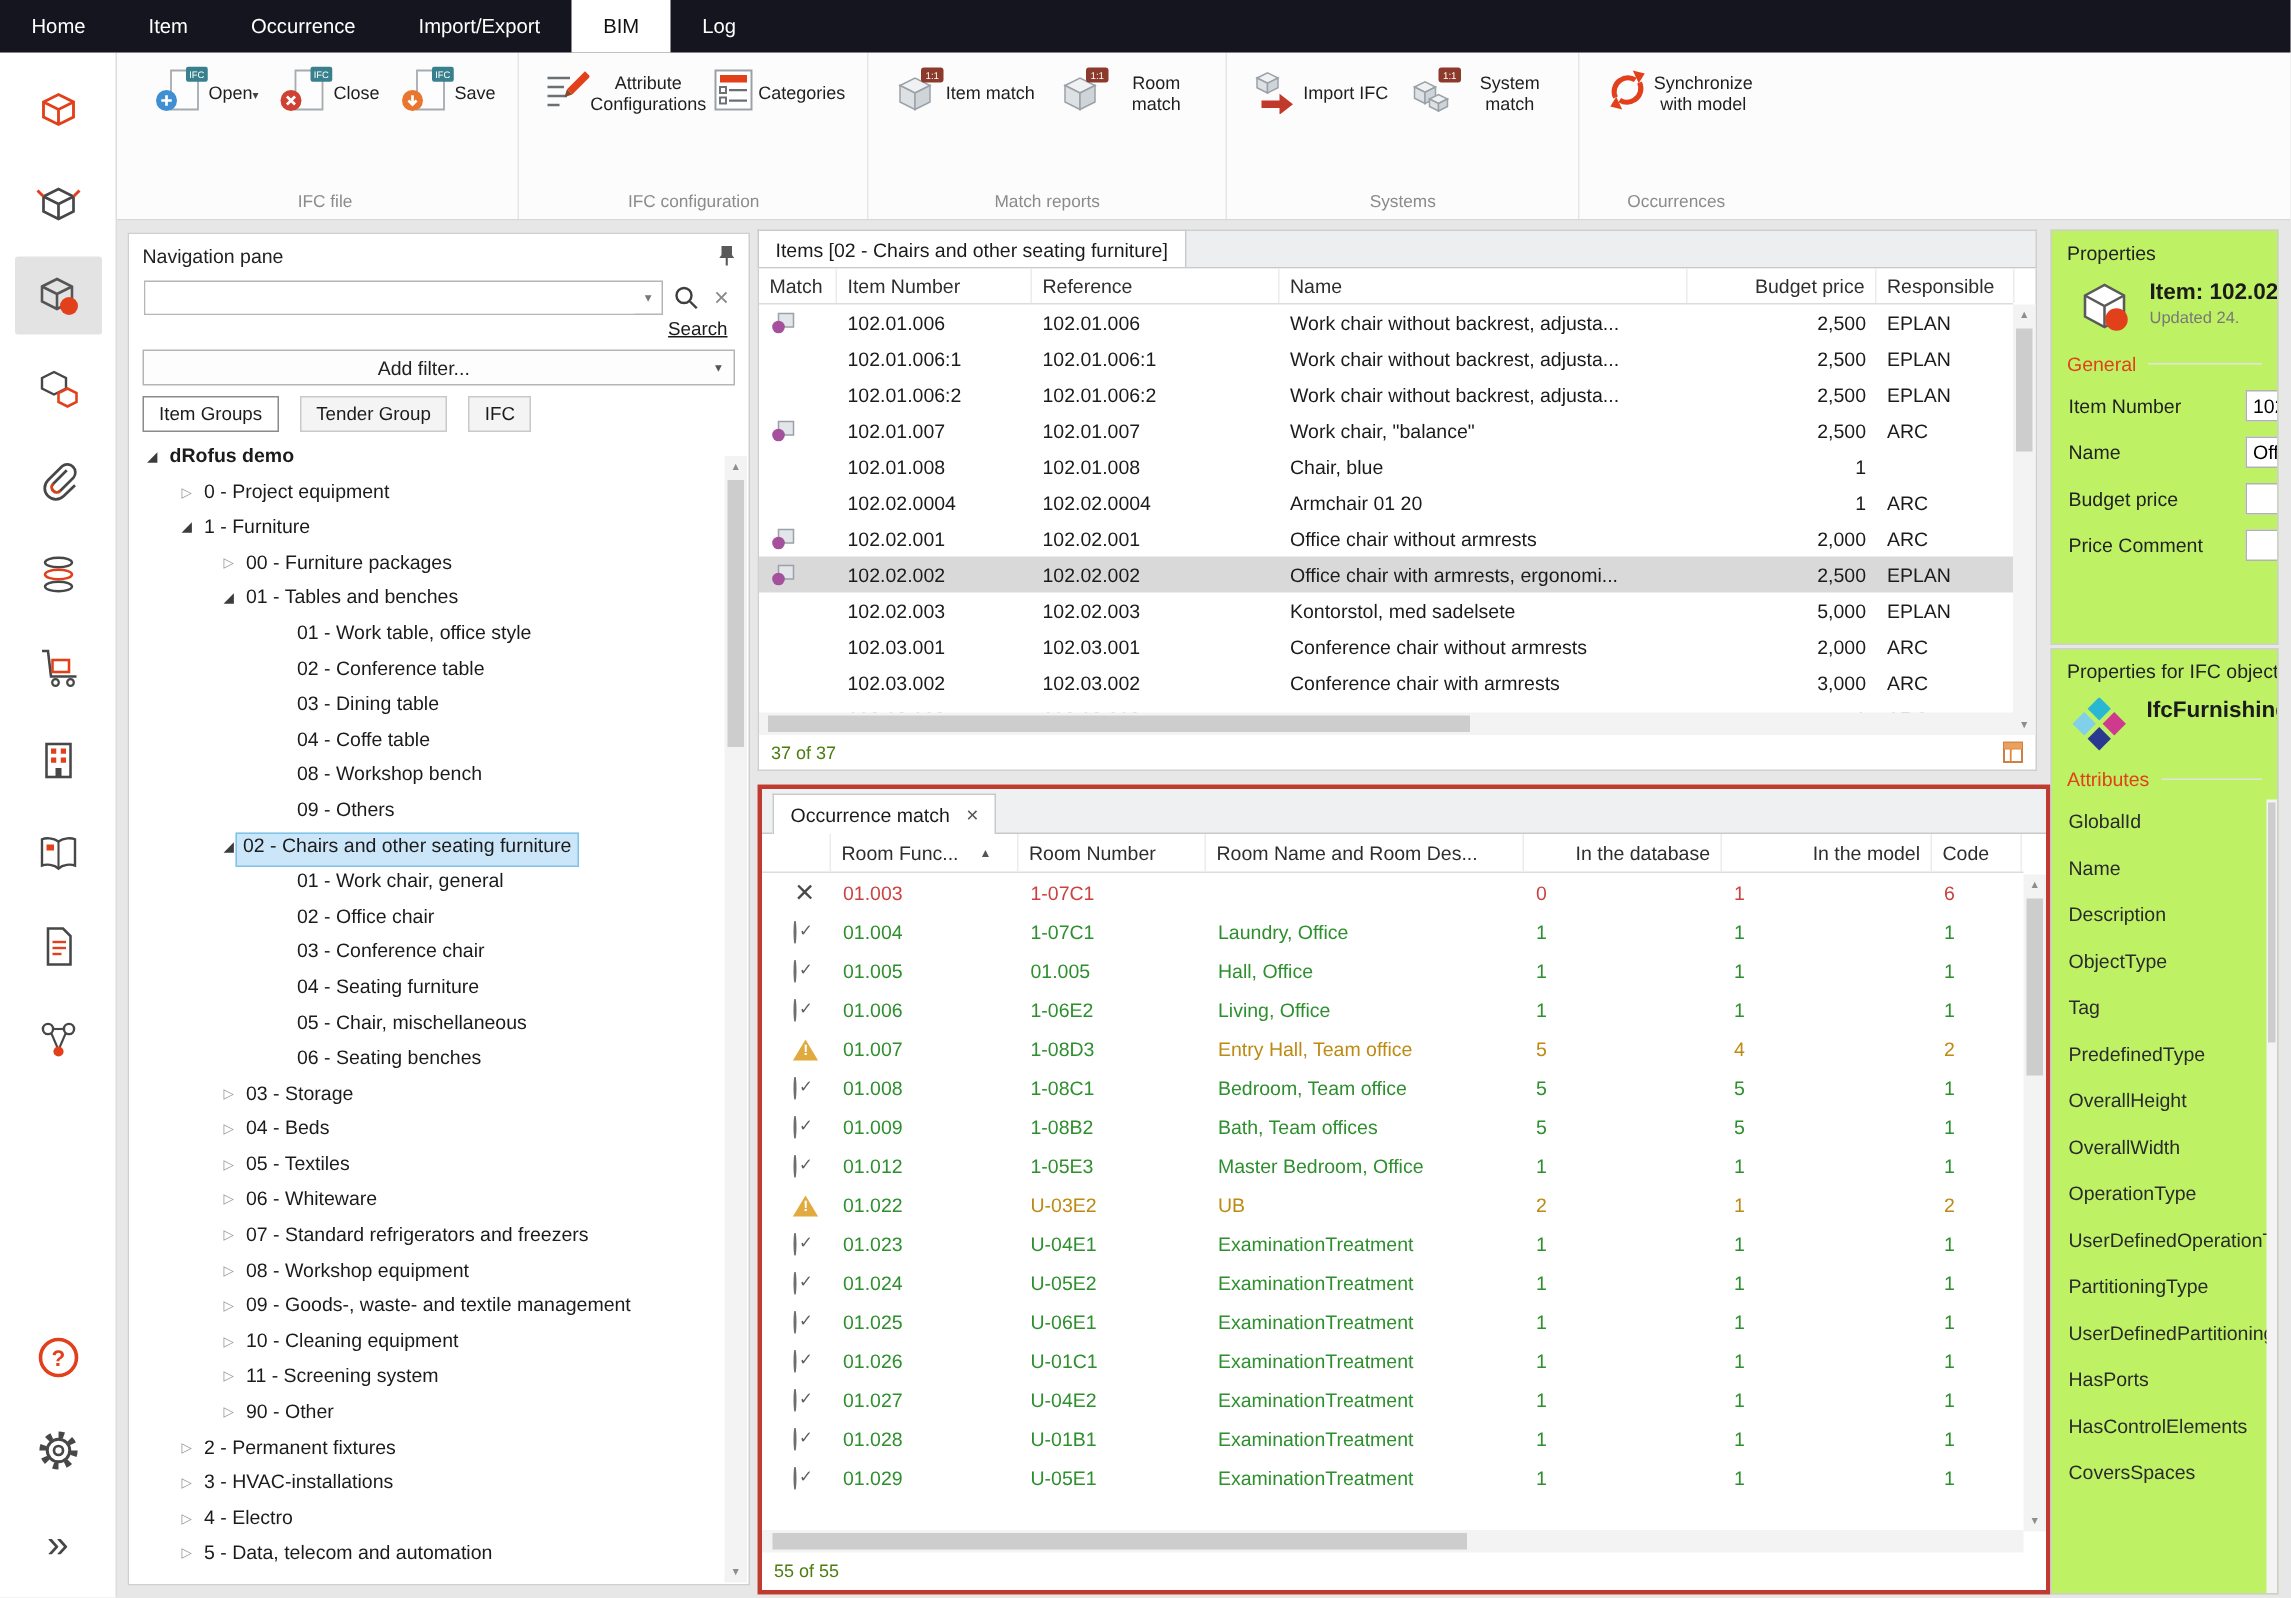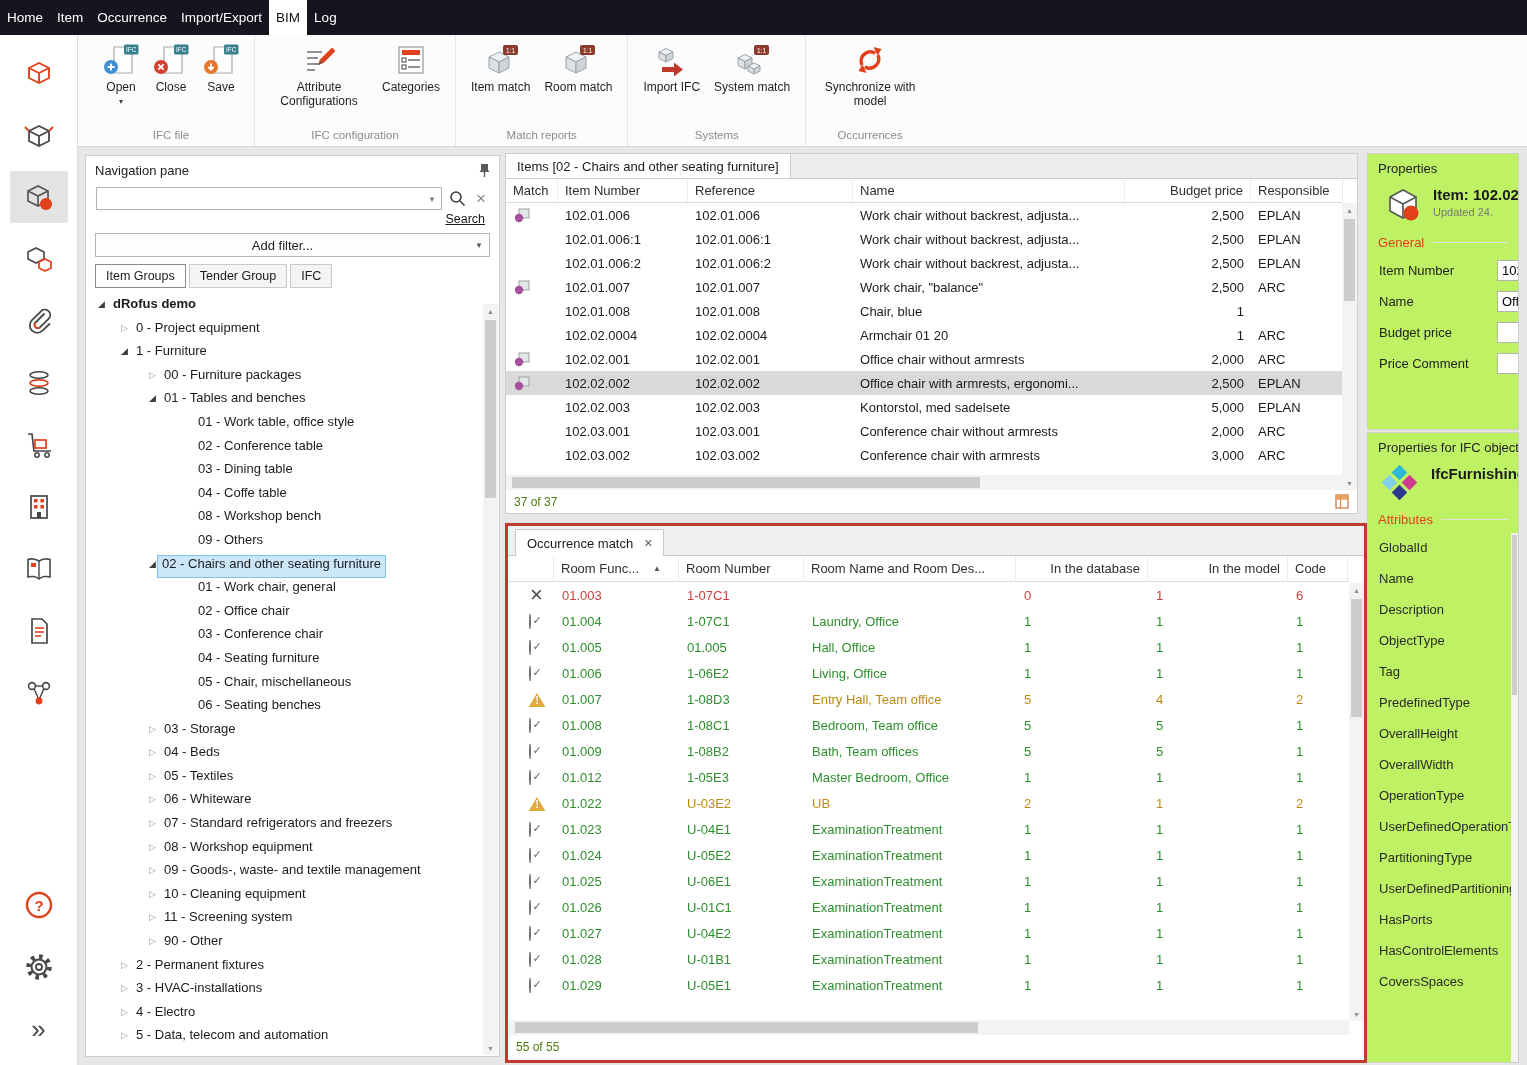--- a/index.html
+++ b/index.html
@@ -1,34 +1,34 @@
 <!DOCTYPE html>
 <html><head>
 <meta charset="utf-8">
 <style>
 *{box-sizing:border-box;margin:0;padding:0}
 html,body{width:1527px;height:1065px;overflow:hidden;background:#e7e7e7;
   font-family:"Liberation Sans","DejaVu Sans",sans-serif;font-size:13px;color:#1b1b1b}
 svg{display:block}
 
 #menubar{position:absolute;top:0;left:0;right:0;height:35px;background:#15151f;display:flex;z-index:5}
-.menu-item{display:flex;align-items:center;padding:0 7px;color:#fff;font-size:13.5px;cursor:pointer;white-space:nowrap}
+.menu-item{display:flex;align-items:center;padding:0 21px;color:#fff;font-size:13.5px;cursor:pointer;white-space:nowrap}
 .menu-item.active{background:#ffffff;color:#111}
 
 #rail{position:absolute;top:35px;left:0;width:78px;bottom:0;background:#fff;border-right:1px solid #ddd;
   display:flex;flex-direction:column;align-items:center;padding-top:12px}
 .rail-ic{width:58px;height:52px;flex:none;display:flex;align-items:center;justify-content:center;margin-bottom:10px;border-radius:2px;cursor:pointer}
 .rail-ic.active{background:#e3e3e3}
 .rail-spacer{flex:1}
 
 #ribbon{position:absolute;top:35px;left:78px;right:0;height:112px;background:#fcfcfc;border-bottom:1px solid #d7d7d7;display:flex;padding-left:10px}
 .rgroup{display:flex;flex-direction:column;padding:3px 8px 0}
 .rgroup+.rgroup{border-left:1px solid #e6e6e6}
 .rbuttons{flex:1;display:flex;align-items:flex-start}
-.rbtn{display:flex;flex-direction:column;align-items:center;text-align:center;padding:6px 7px 2px;min-width:48px;max-width:112px;
+.rbtn{display:flex;flex-direction:row;align-items:center;text-align:center;padding:6px 7px 2px;min-width:48px;max-width:112px;
   font-size:12px;line-height:1.15;color:#1f1f1f;cursor:pointer}
 .rbtn svg{margin-bottom:5px}
 .rbtn .dd{font-size:8px;color:#444;margin-top:2px}
 .rlabel{text-align:center;color:#8b8b8b;font-size:11.5px;padding:3px 0 5px;white-space:nowrap}
 
 .vscroll{position:absolute;width:15px;background:#f3f3f3;display:flex;flex-direction:column}
 .vscroll .arr{height:14px;display:flex;align-items:center;justify-content:center;font-size:7px;color:#8d8d8d;flex:none}
 .vscroll .track{flex:1;position:relative}
 .vscroll .thumb{position:absolute;left:2px;right:2px;background:#cdcdcd}
 .hscroll{position:relative;height:15px;background:#f3f3f3}
@@ -40,21 +40,21 @@
 .search-row{display:flex;align-items:center;gap:7px;padding:3px 10px 0}
 .search-input-wrap{flex:1;height:23px;border:1px solid #b5b5b5;display:flex;align-items:center;background:#fff}
 .search-input{flex:1;min-width:0;border:none;outline:none;height:100%;padding:0 6px;font:inherit}
 .search-dd{width:18px;color:#777;text-align:center;font-size:9px;cursor:pointer}
 .search-x{color:#8a8a8a;font-size:17px;cursor:pointer;padding:0 3px;line-height:1}
 .search-link-row{display:flex;justify-content:flex-end;padding:2px 14px 3px}
 .search-link{text-decoration:underline;color:#1a1a1a;font-size:12.5px;cursor:pointer}
 .addfilter{margin:4px 9px 7px;height:24px;border:1px solid #b5b5b5;display:flex;align-items:center;background:#fdfdfd;cursor:pointer}
 .addfilter-label{flex:1;text-align:center;color:#222}
 .addfilter-dd{width:20px;color:#555;text-align:center;font-size:9px}
-.nav-tabs{display:flex;gap:3px;padding:0 9px}
+.nav-tabs{display:flex;gap:14px;padding:0 9px}
 .nav-tab{padding:4px 10px 4px;border:1px solid #c9c9c9;background:#f4f4f4;font-size:12.5px;cursor:pointer}
 .nav-tab.active{background:#fff;border-color:#8b8b8b}
 .tree{height:calc(100% - 146px);overflow:hidden;padding-top:7px}
 .tree-row{height:23.6px;display:flex;white-space:nowrap;cursor:pointer}
 .tw{width:17px;flex:none;text-align:center}
 .tw.exp::before{content:"◢";font-size:9px;color:#3c3c3c}
 .tw.col::before{content:"▷";font-size:9px;color:#9a9a9a}
 .tree-row.l0{padding-left:7px}
 .tree-row.l1{padding-left:30px}
 .tree-row.l2{padding-left:58px}

